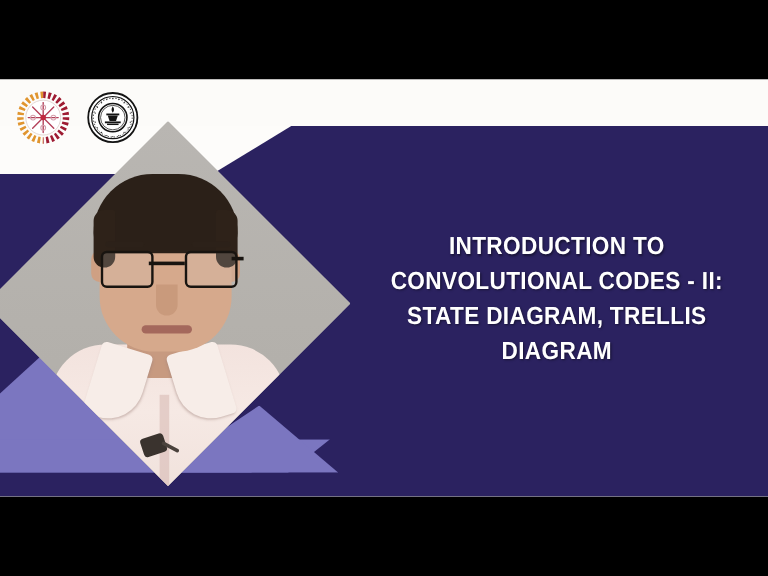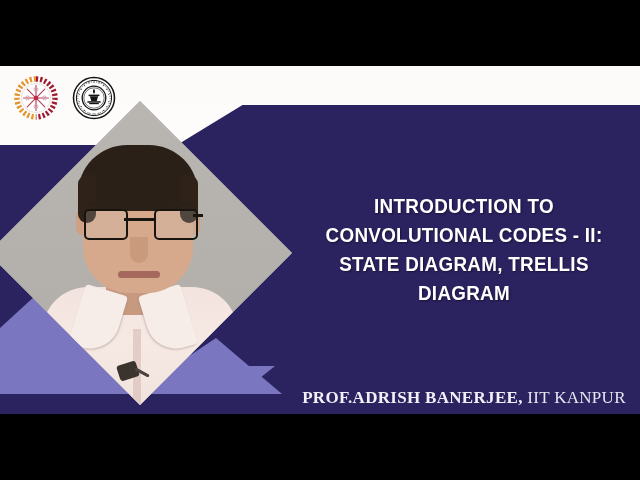--- a/index.html
+++ b/index.html
@@ -487,22 +487,18 @@
       </div>
     </div>
 
     <div id="title-block">
       <span class="tline">INTRODUCTION TO</span>
       <span class="tline">CONVOLUTIONAL CODES - II:</span>
       <span class="tline">STATE DIAGRAM, TRELLIS</span>
       <span class="tline">DIAGRAM</span>
     </div>
 
-    <div id="presenter">
-      <span class="pname">PROF.ADRISH BANERJEE,</span>
-      <span class="paffil">IIT KANPUR</span>
-    </div>
 
   </div>
 
   <div class="letterbox bottom"></div>
 
 </div>
 
 </body></html>

